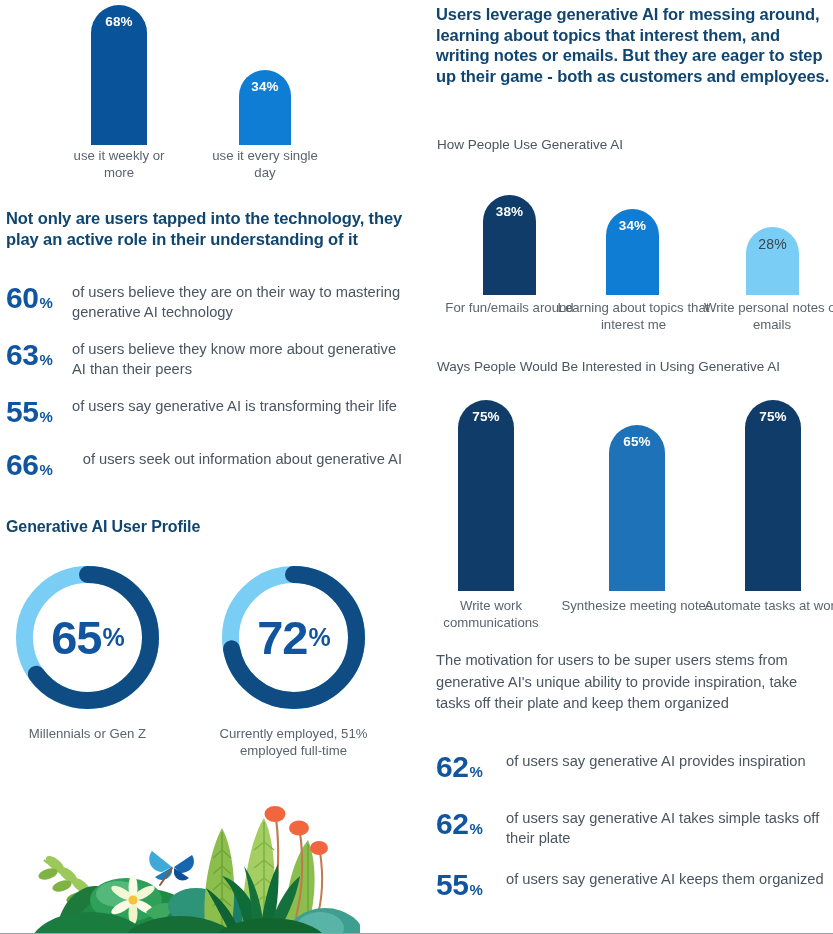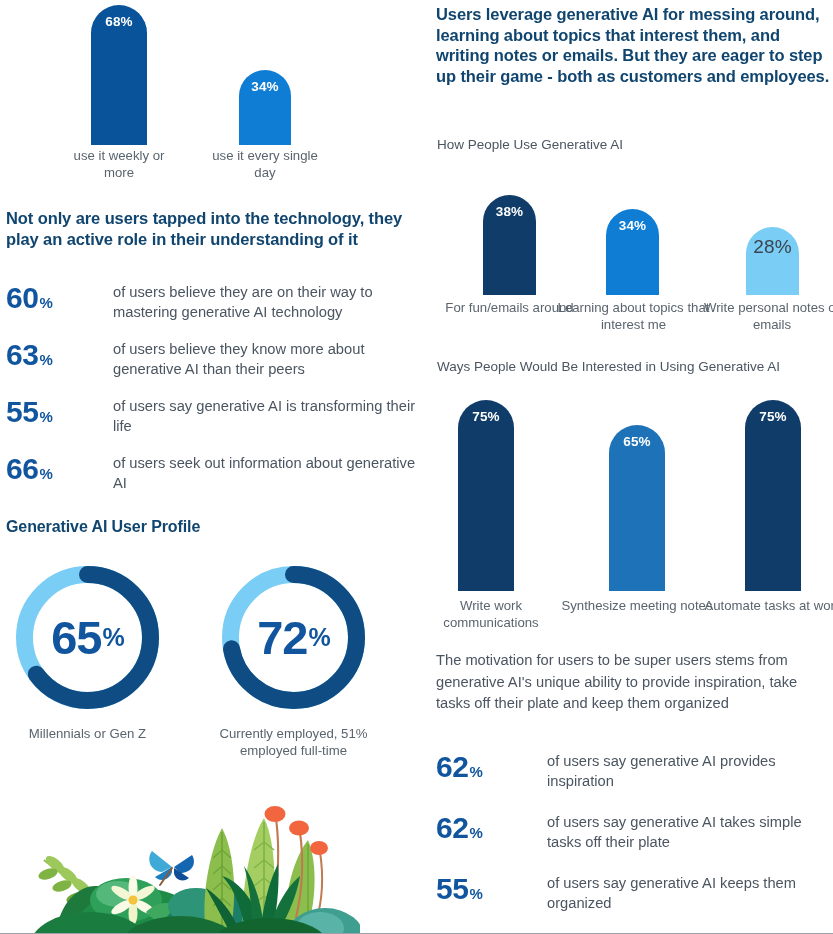--- a/index.html
+++ b/index.html
@@ -33,25 +33,25 @@
   .barchart{position:absolute;padding-left:42px;}
   .bar-col{position:absolute;bottom:0;display:flex;flex-direction:column;align-items:center;}
   .bar{
     position:relative;width:100%;
     border-top-left-radius:999px;border-top-right-radius:999px;
     display:flex;justify-content:center;
   }
   .bar .val{
     font-weight:bold;font-size:13.5px;margin-top:9px;letter-spacing:0.2px;
   }
-  .bar.lightbar .val{color:#3A4550;font-weight:normal;font-size:19px;}
+  .bar.lightbar .val{color:#3A4550;font-weight:normal;font-size:14px;}
   .bar .val.white{color:#ffffff;}
 
   
-  .stat-row{display:flex;align-items:flex-start;gap:41px;}
+  .stat-row{display:flex;align-items:flex-start;}
   .stat-num{
     color:#10559E;font-weight:bold;font-size:30px;line-height:30px;
     display:flex;align-items:baseline;flex:0 0 auto;letter-spacing:-0.5px;
   }
   .stat-num .pct{font-size:15px;font-weight:bold;margin-left:1px;}
   .stat-txt{color:#4A5561;font-size:14.7px;line-height:19.5px;}
 
   
   .donut-wrap{position:absolute;text-align:center;}
   .donut{position:relative;}
@@ -115,21 +115,21 @@
           <span class="pct">%</span>
         </div>
         <div class="stat-txt" style="width:330px;">of users say generative AI is transforming their life</div>
       </div>
 
       <div class="stat-row">
         <div class="stat-num" style="width:66px;">
           <span>66</span>
           <span class="pct">%</span>
         </div>
-        <div class="stat-txt" style="width:330px;">of users seek out information about generative AI</div>
+        <div class="stat-txt" style="width:330px;text-align:right;">of users seek out information about generative AI</div>
       </div>
     </div>
 
     <div class="headline" style="position:absolute;left:6px;top:517px;width:400px;font-size:16px;">Generative AI User Profile</div>
 
     <div class="donut-wrap" style="left:10px;top:560px;width:155px;">
       <div class="donut" style="width:155px;height:155px;">
         <svg width="155" height="155" viewBox="0 0 155 155">
           <circle cx="77.5" cy="77.5" r="63" fill="none" stroke="#7ACDF5" stroke-width="17"></circle>
           <circle cx="77.5" cy="77.5" r="63" fill="none" stroke="#0F4C84" stroke-width="17" stroke-linecap="round" stroke-dasharray="257.2 138.5" transform="rotate(-90 77.5 77.5)"></circle>

